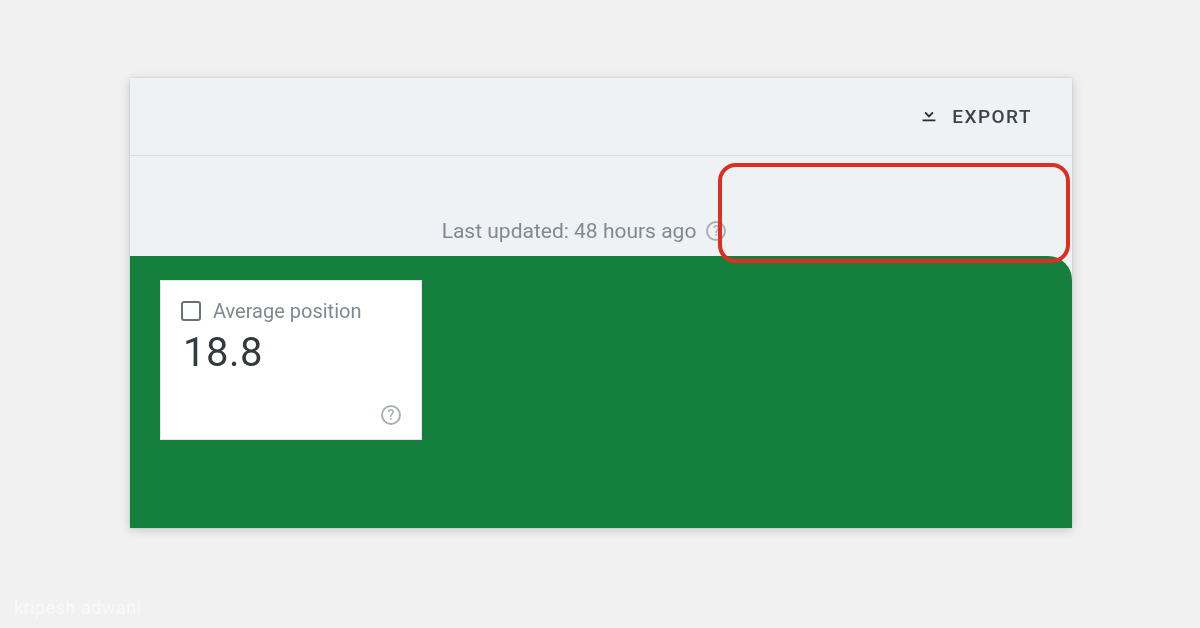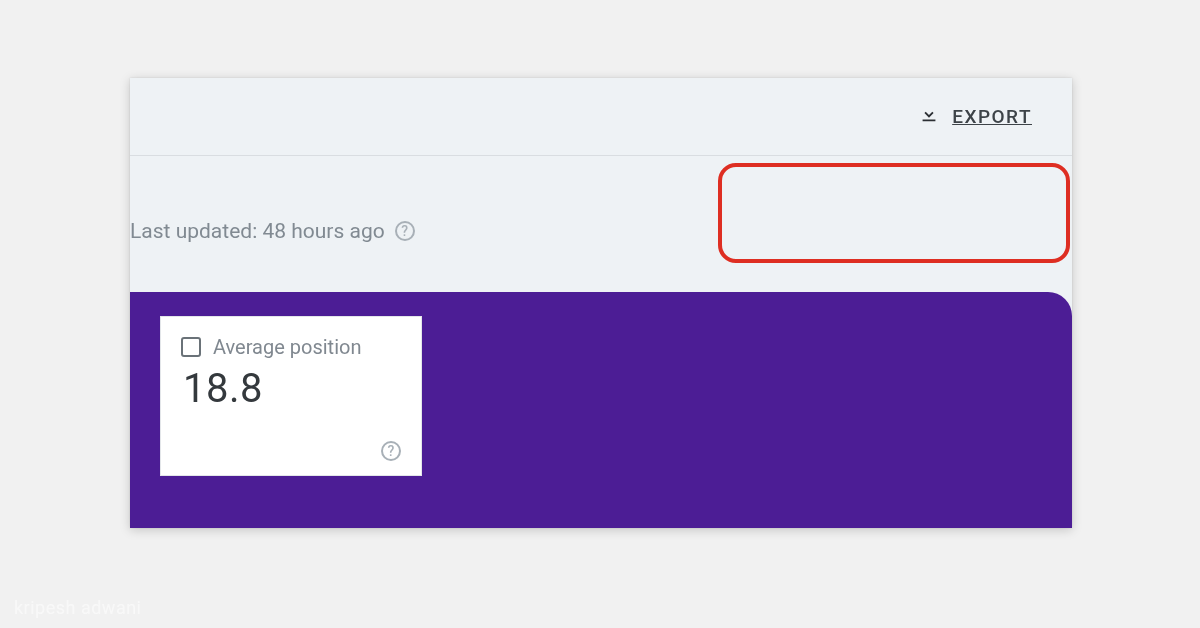--- a/index.html
+++ b/index.html
@@ -31,28 +31,27 @@
     }
     .export-btn {
       display: flex;
       align-items: center;
       gap: 12px;
       color: #3d4348;
       font-weight: 500;
       font-size: 19px;
       letter-spacing: 1.5px;
       cursor: pointer;
-      text-decoration: underline;
     }
     .export-btn svg { width: 22px; height: 22px; fill: #2b2f33; }
     .status-row {
       height: 150px;
       display: flex;
       align-items: center;
-      justify-content: flex-start;
+      justify-content: center;
       padding-right: 34px;
     }
     .status-text {
       color: #818a92;
       font-size: 21px;
       margin-right: 10px;
     }
     .help-circle {
       width: 20px; height: 20px;
       border: 2px solid #a8b0b7;
@@ -71,22 +70,22 @@
       top: 163px;
       width: 352px;
       height: 100px;
       border: 4px solid #de2e22;
       border-radius: 18px;
       pointer-events: none;
     }
     .cards-area {
       position: absolute;
       left: 0; right: 0; bottom: 0;
-      height: 236px;
-      background: #4c1d95;
+      height: 272px;
+      background: #15803d;
       border-top-right-radius: 24px;
     }
     .metric-card {
       position: absolute;
       left: 30px;
       top: 24px;
       width: 262px;
       height: 160px;
       background: #ffffff;
       border: 1px solid #e3e6e9;

